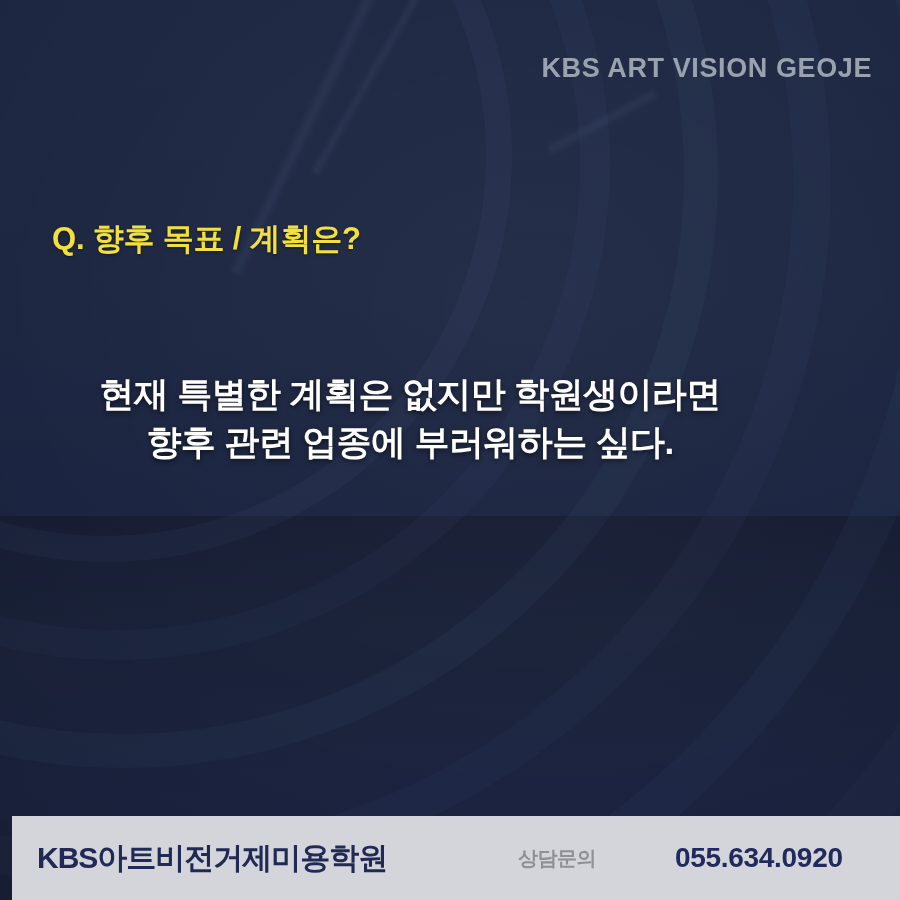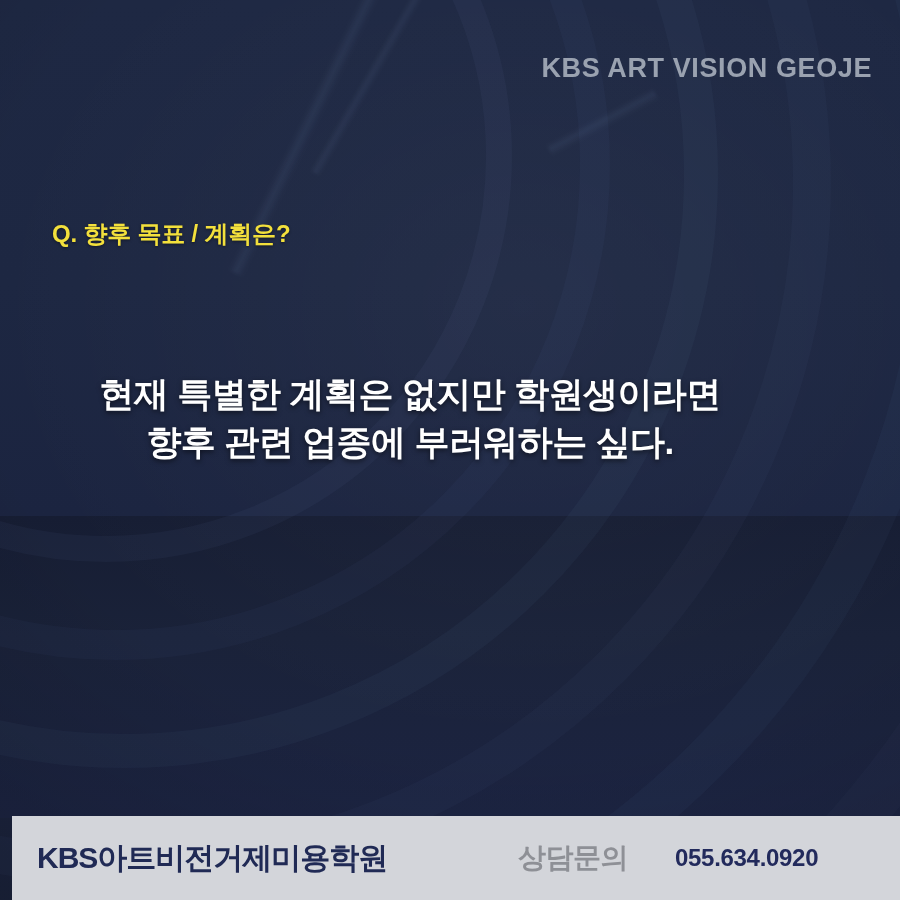--- a/index.html
+++ b/index.html
@@ -102,21 +102,21 @@
     letter-spacing: 0.6px;
     color: #9aa2b0;
     white-space: nowrap;
     margin-top: 23px;
   }
 
   .question {
     position: absolute;
     left: 52px;
     top: 218px;
-    font-size: 24px;
+    font-size: 31px;
     font-weight: bold;
     color: #f3e03c;
     letter-spacing: -0.2px;
     white-space: nowrap;
     text-shadow: 0 1px 3px rgba(0,0,0,0.45);
   }
 
   .answer {
     position: absolute;
     left: 0;
@@ -148,30 +148,30 @@
     left: 25px;
     font-size: 30px;
     font-weight: bold;
     color: #202a55;
     letter-spacing: -1px;
     white-space: nowrap;
   }
   .footer-contact-label {
     position: absolute;
     left: 506px;
-    font-size: 28px;
+    font-size: 20px;
     font-weight: bold;
     color: #8e9096;
     letter-spacing: -0.5px;
     white-space: nowrap;
   }
   .footer-phone {
     position: absolute;
     left: 663px;
-    font-size: 24px;
+    font-size: 28px;
     font-weight: bold;
     color: #222a5c;
     letter-spacing: -0.3px;
     white-space: nowrap;
   }
 </style>
 </head>
 <body>
 
 <div class="slide">

